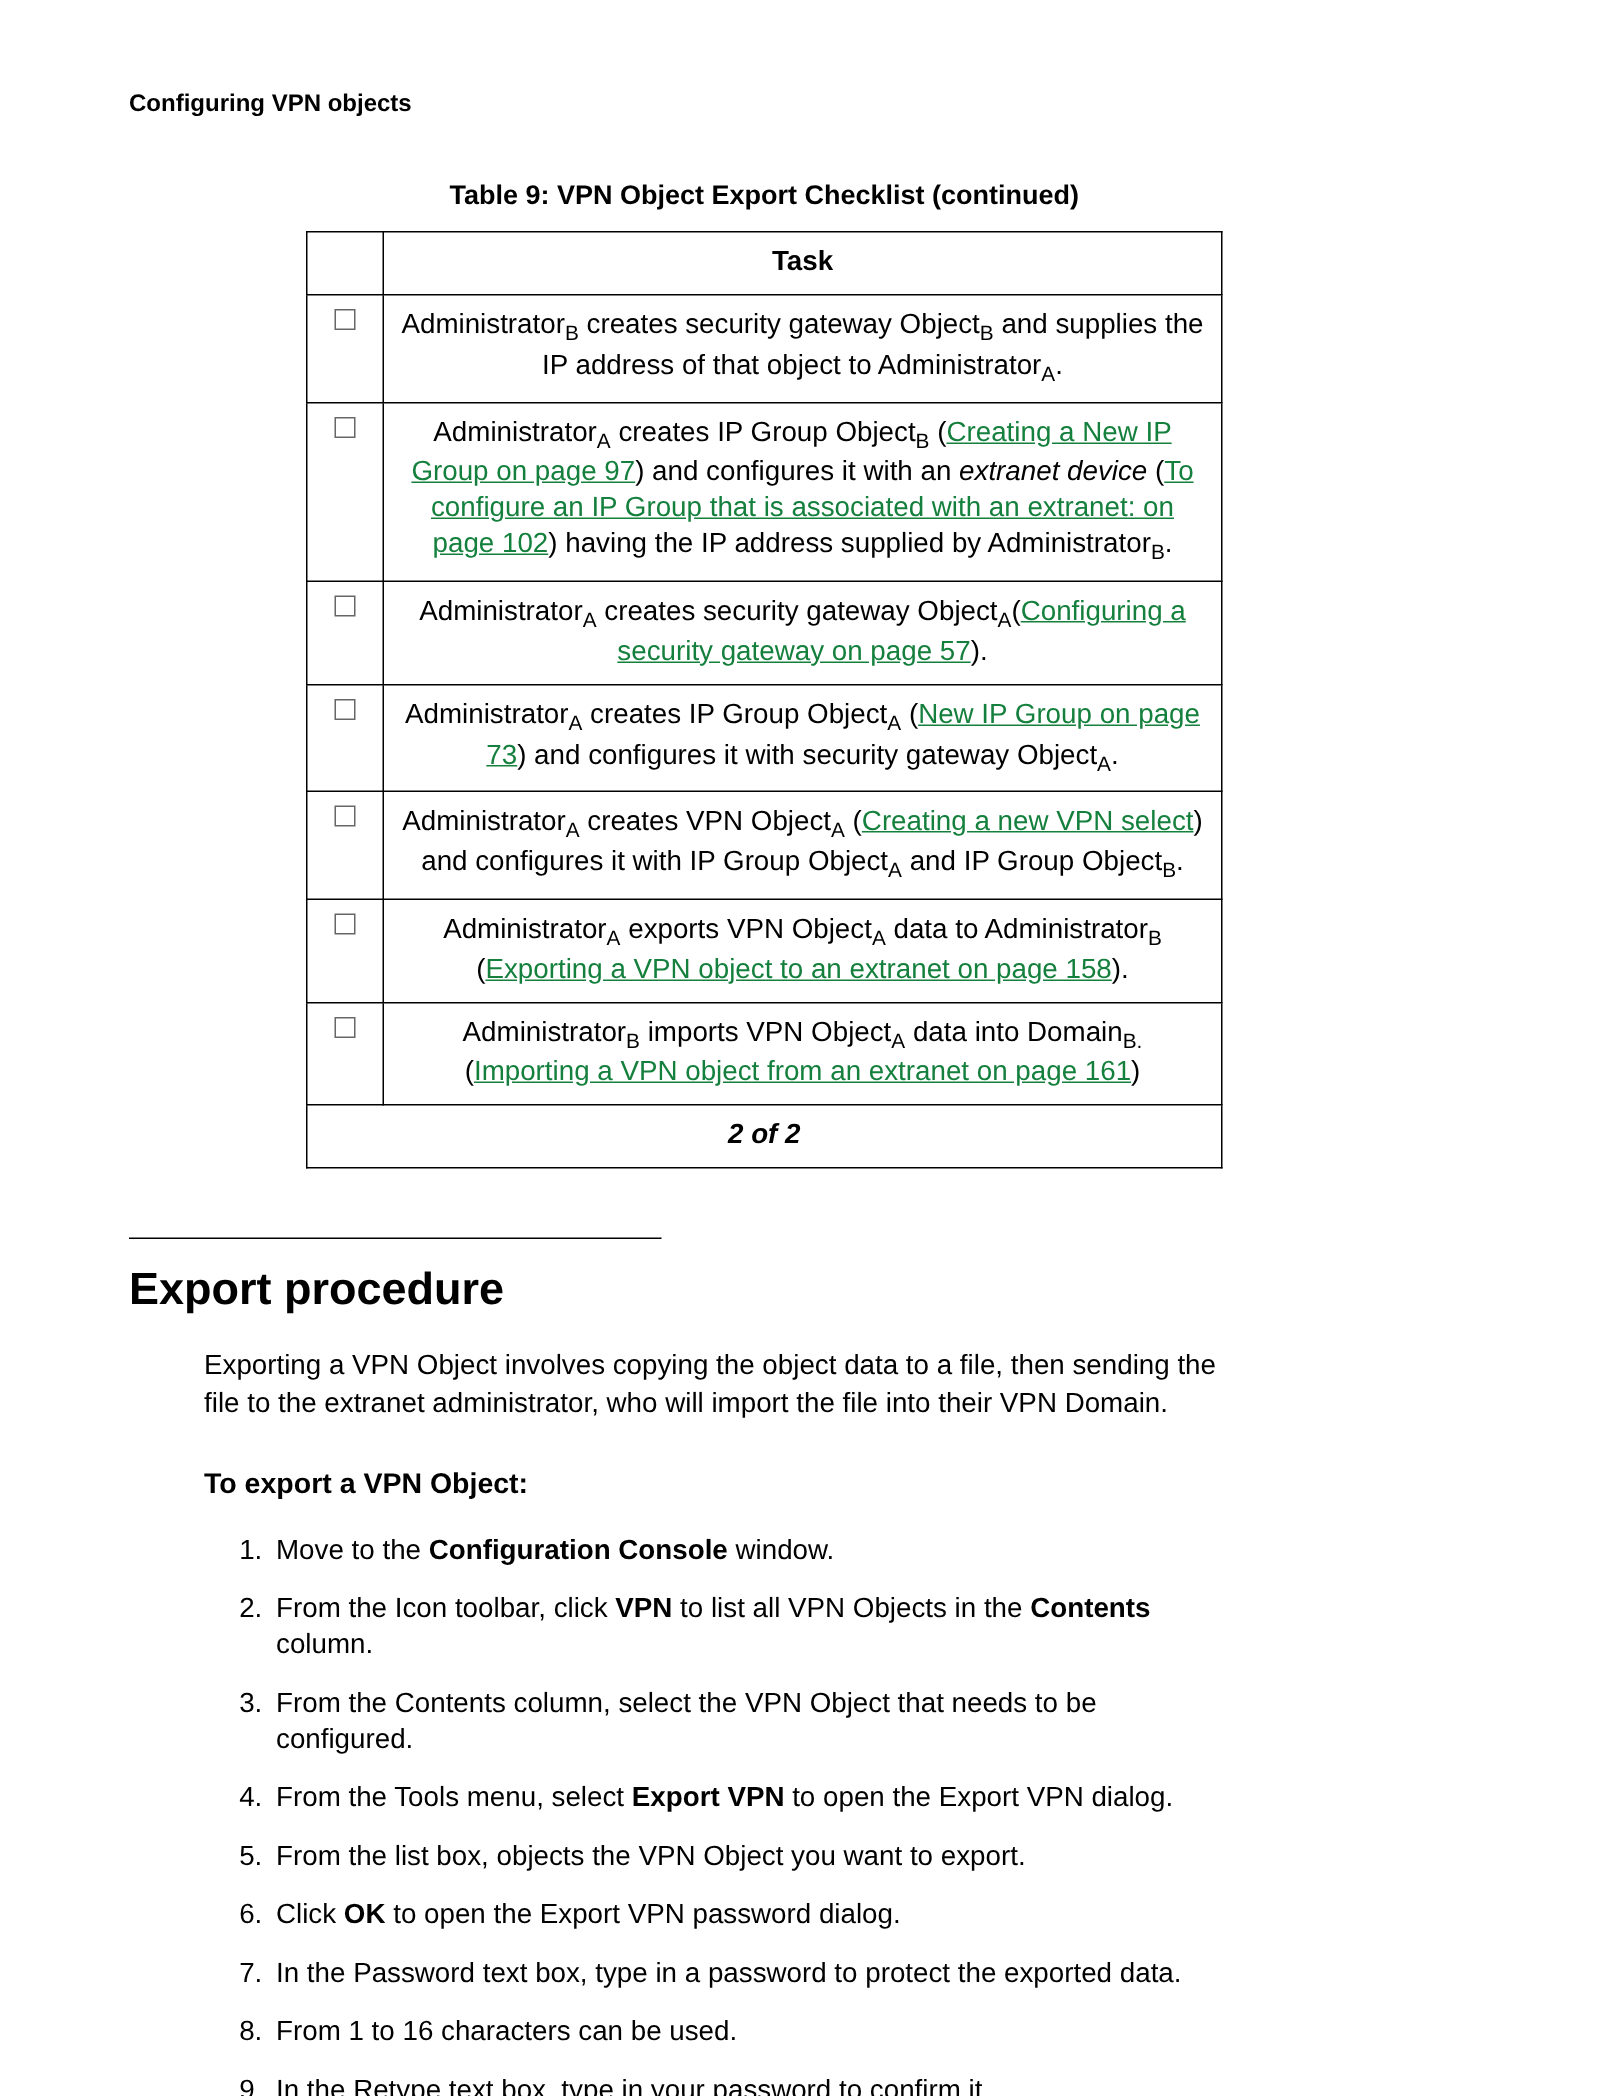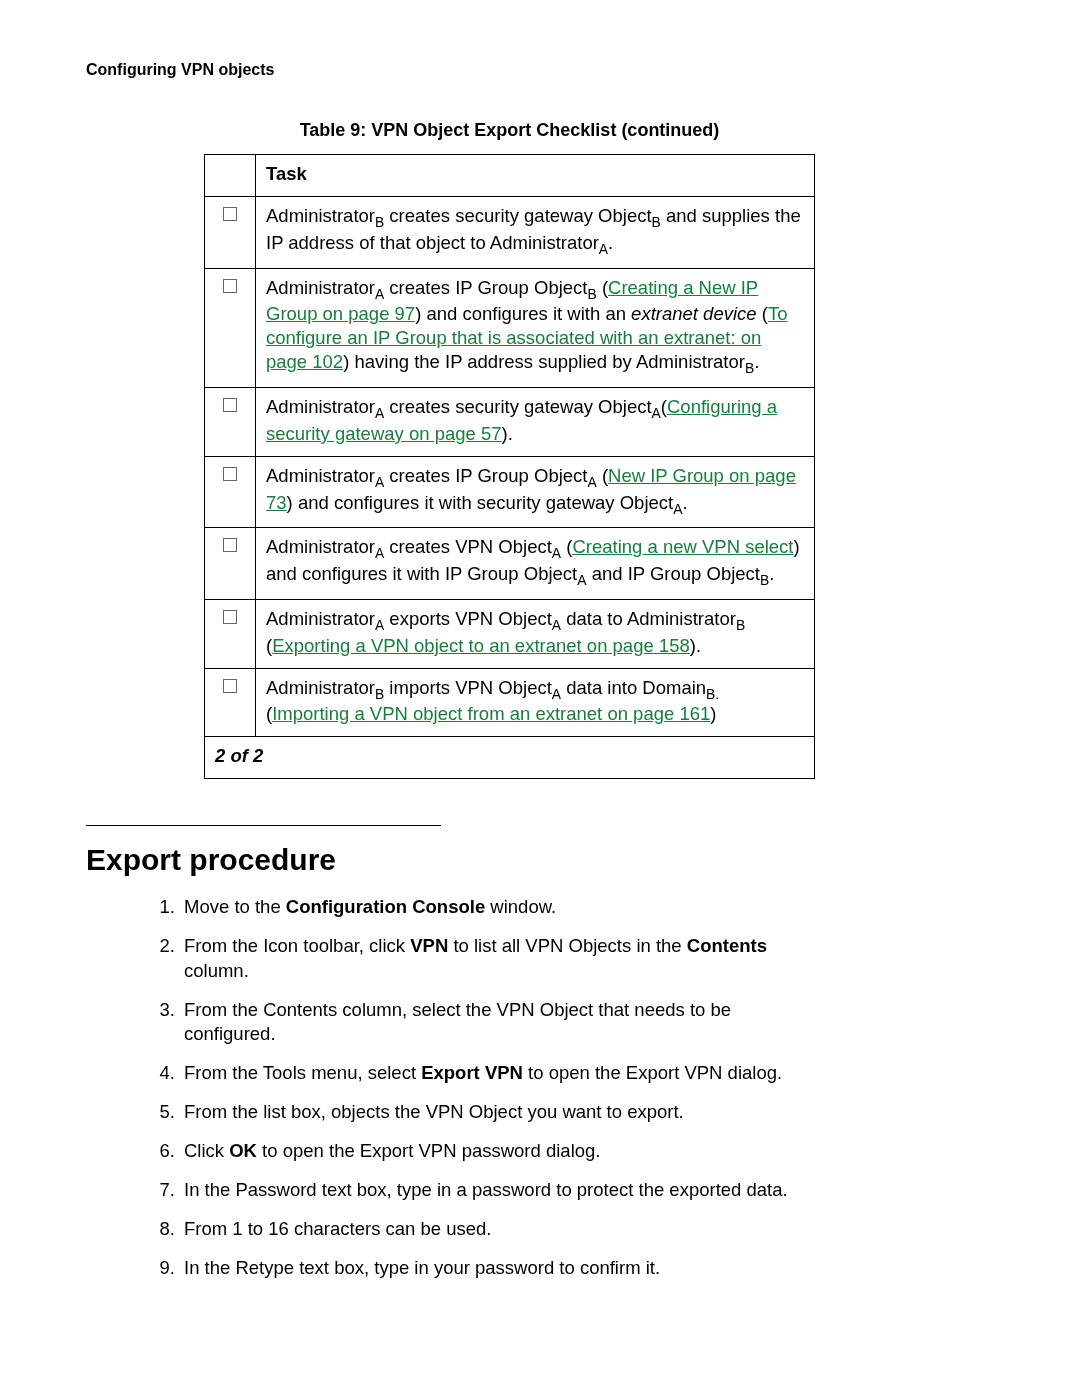--- a/index.html
+++ b/index.html
@@ -34,21 +34,21 @@
     font-size: 18px;
   }
   table.checklist {
     border-collapse: collapse;
     width: 100%;
   }
   table.checklist td, table.checklist th {
     border: 1.5px solid #000;
     padding: 7px 10px 10px 10px;
     vertical-align: top;
-    text-align: left;
+    text-align: center;
   }
   table.checklist th.check-col {
     width: 30px;
   }
   table.checklist td.check-col {
     text-align: center;
     font-size: 16px;
     padding-top:9px;
   }
   .pager-row td {
@@ -160,21 +160,23 @@
             <td colspan="2">2 of 2</td>
           </tr>
     </tfoot>
   </table>
 </div>
 
 <hr class="section-rule">
 
 <h1 class="section-title">Export procedure</h1>
 
+<p class="body-para">Exporting a VPN Object involves copying the object data to a file, then sending the file to the extranet administrator, who will import the file into their VPN Domain.</p>
 
+<div class="sub-heading">To export a VPN Object:</div>
 
 <ol class="steps" id="steps-list">
       <li>Move to the <span class="bold">Configuration Console</span> window.</li>
       <li>From the Icon toolbar, click <span class="bold">VPN</span> to list all VPN Objects in the <span class="bold">Contents</span> column.</li>
       <li>From the Contents column, select the VPN Object that needs to be configured.</li>
       <li>From the Tools menu, select <span class="bold">Export VPN</span> to open the Export VPN dialog.</li>
       <li>From the list box, objects the VPN Object you want to export.</li>
       <li>Click <span class="bold">OK</span> to open the Export VPN password dialog.</li>
       <li>In the Password text box, type in a password to protect the exported data.</li>
       <li>From 1 to 16 characters can be used.</li>

